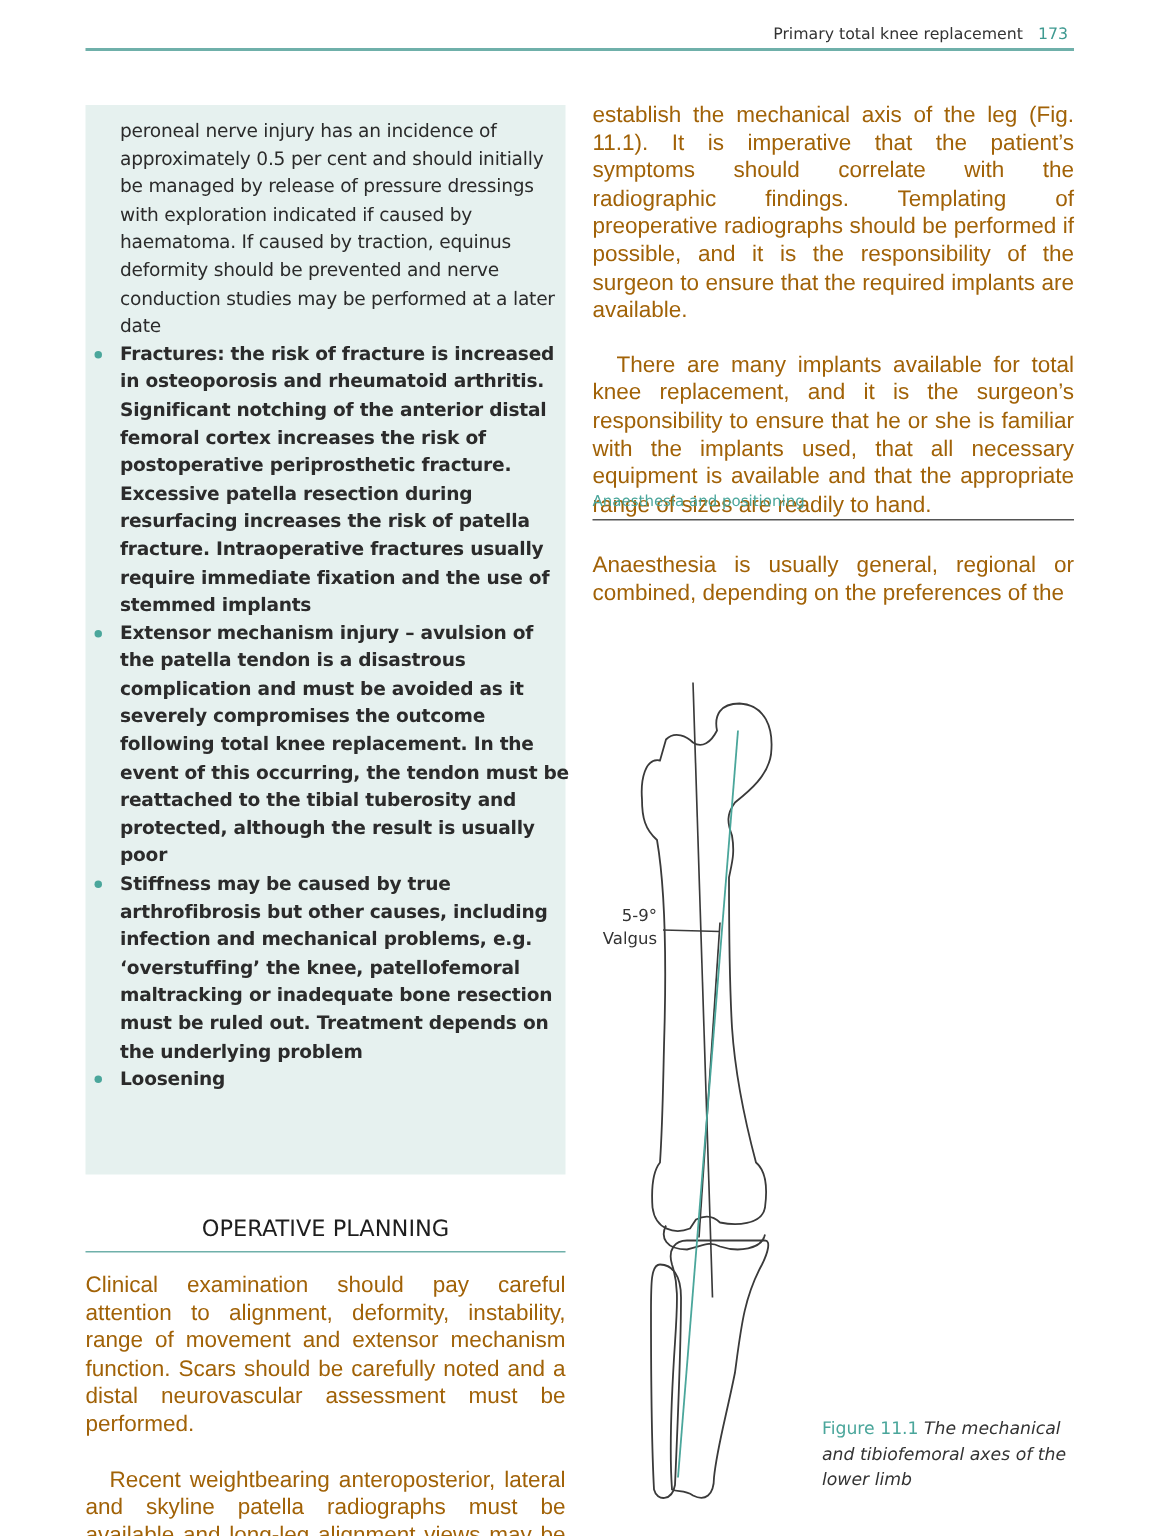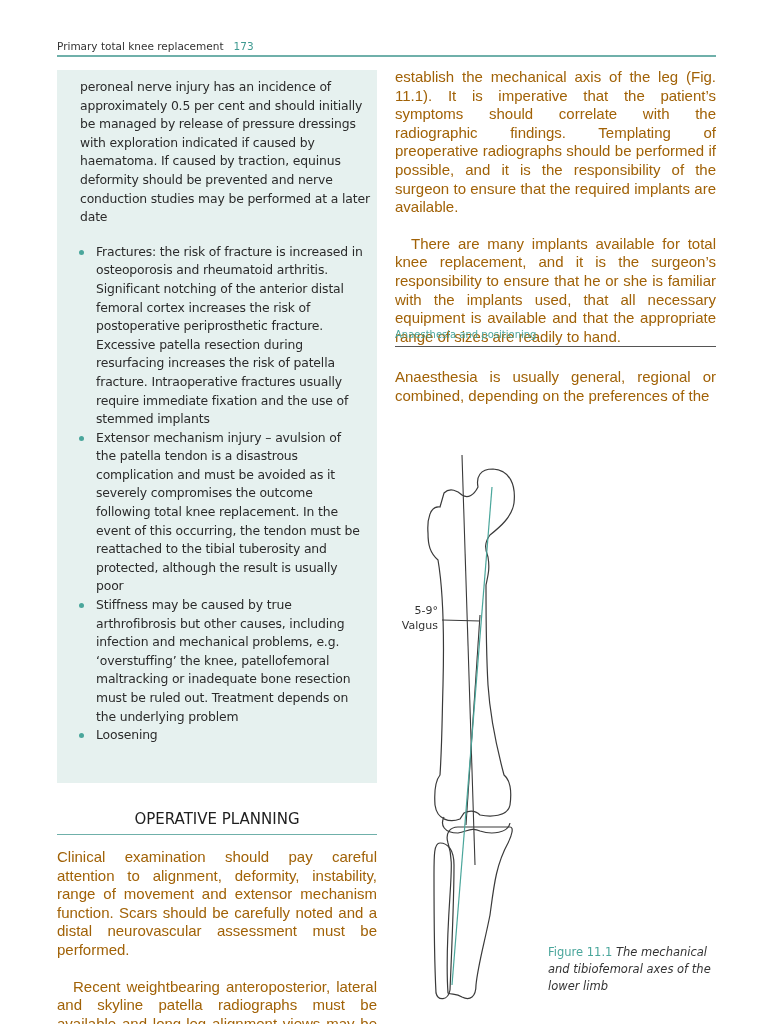--- a/index.html
+++ b/index.html
@@ -1,34 +1,34 @@
 <!DOCTYPE html>
 <html><head>
 <meta charset="utf-8">
 <style>
   html, body { margin: 0; padding: 0; background: #ffffff; }
   body { width: 773px; height: 1024px; position: relative; overflow: hidden; }
   .running-head {
-    position: absolute; left: 57px; top: 39px; width: 659px; height: 16px;
+    position: absolute; left: 57px; top: 16px; width: 659px; height: 16px;
     border-bottom: 2px solid #6fb0aa;
     font-family: "DejaVu Sans", sans-serif; font-size: 10.5px; color: #333;
-    text-align: left; line-height: 14px;
+    text-align: right; line-height: 14px;
   }
   .running-head .pn { color: #3f9a91; margin-left: 10px; margin-right: 4px; }
   .box {
     position: absolute; left: 57px; top: 70px; width: 320px; height: 713px;
     background: #e6f1ef;
   }
   .box-text {
     position: absolute; left: 80px; top: 78px; width: 300px;
     font-family: "DejaVu Sans", sans-serif; font-size: 12.4px; line-height: 18.6px;
     color: #2b2b2b; letter-spacing: -0.15px;
   }
   .box-text p { margin: 0; }
-  .box-text ul { list-style: none; margin: 16px; padding: 0; }
+  .box-text ul { list-style: none; margin: 0; padding: 0; font-weight: bold; }
   .box-text li { position: relative; margin: 0; }
   .bullet {
     position: absolute; left: -17px; top: 7px; width: 5px; height: 5px;
     border-radius: 50%; background: #4aa69b;
   }
   .sec-head {
     position: absolute; left: 57px; top: 810px; width: 320px;
     font-family: "DejaVu Sans", sans-serif; font-size: 15px; color: #1e1e1e;
     padding-bottom: 6px; border-bottom: 1.5px solid #6fb0aa; text-align: center;
   }

